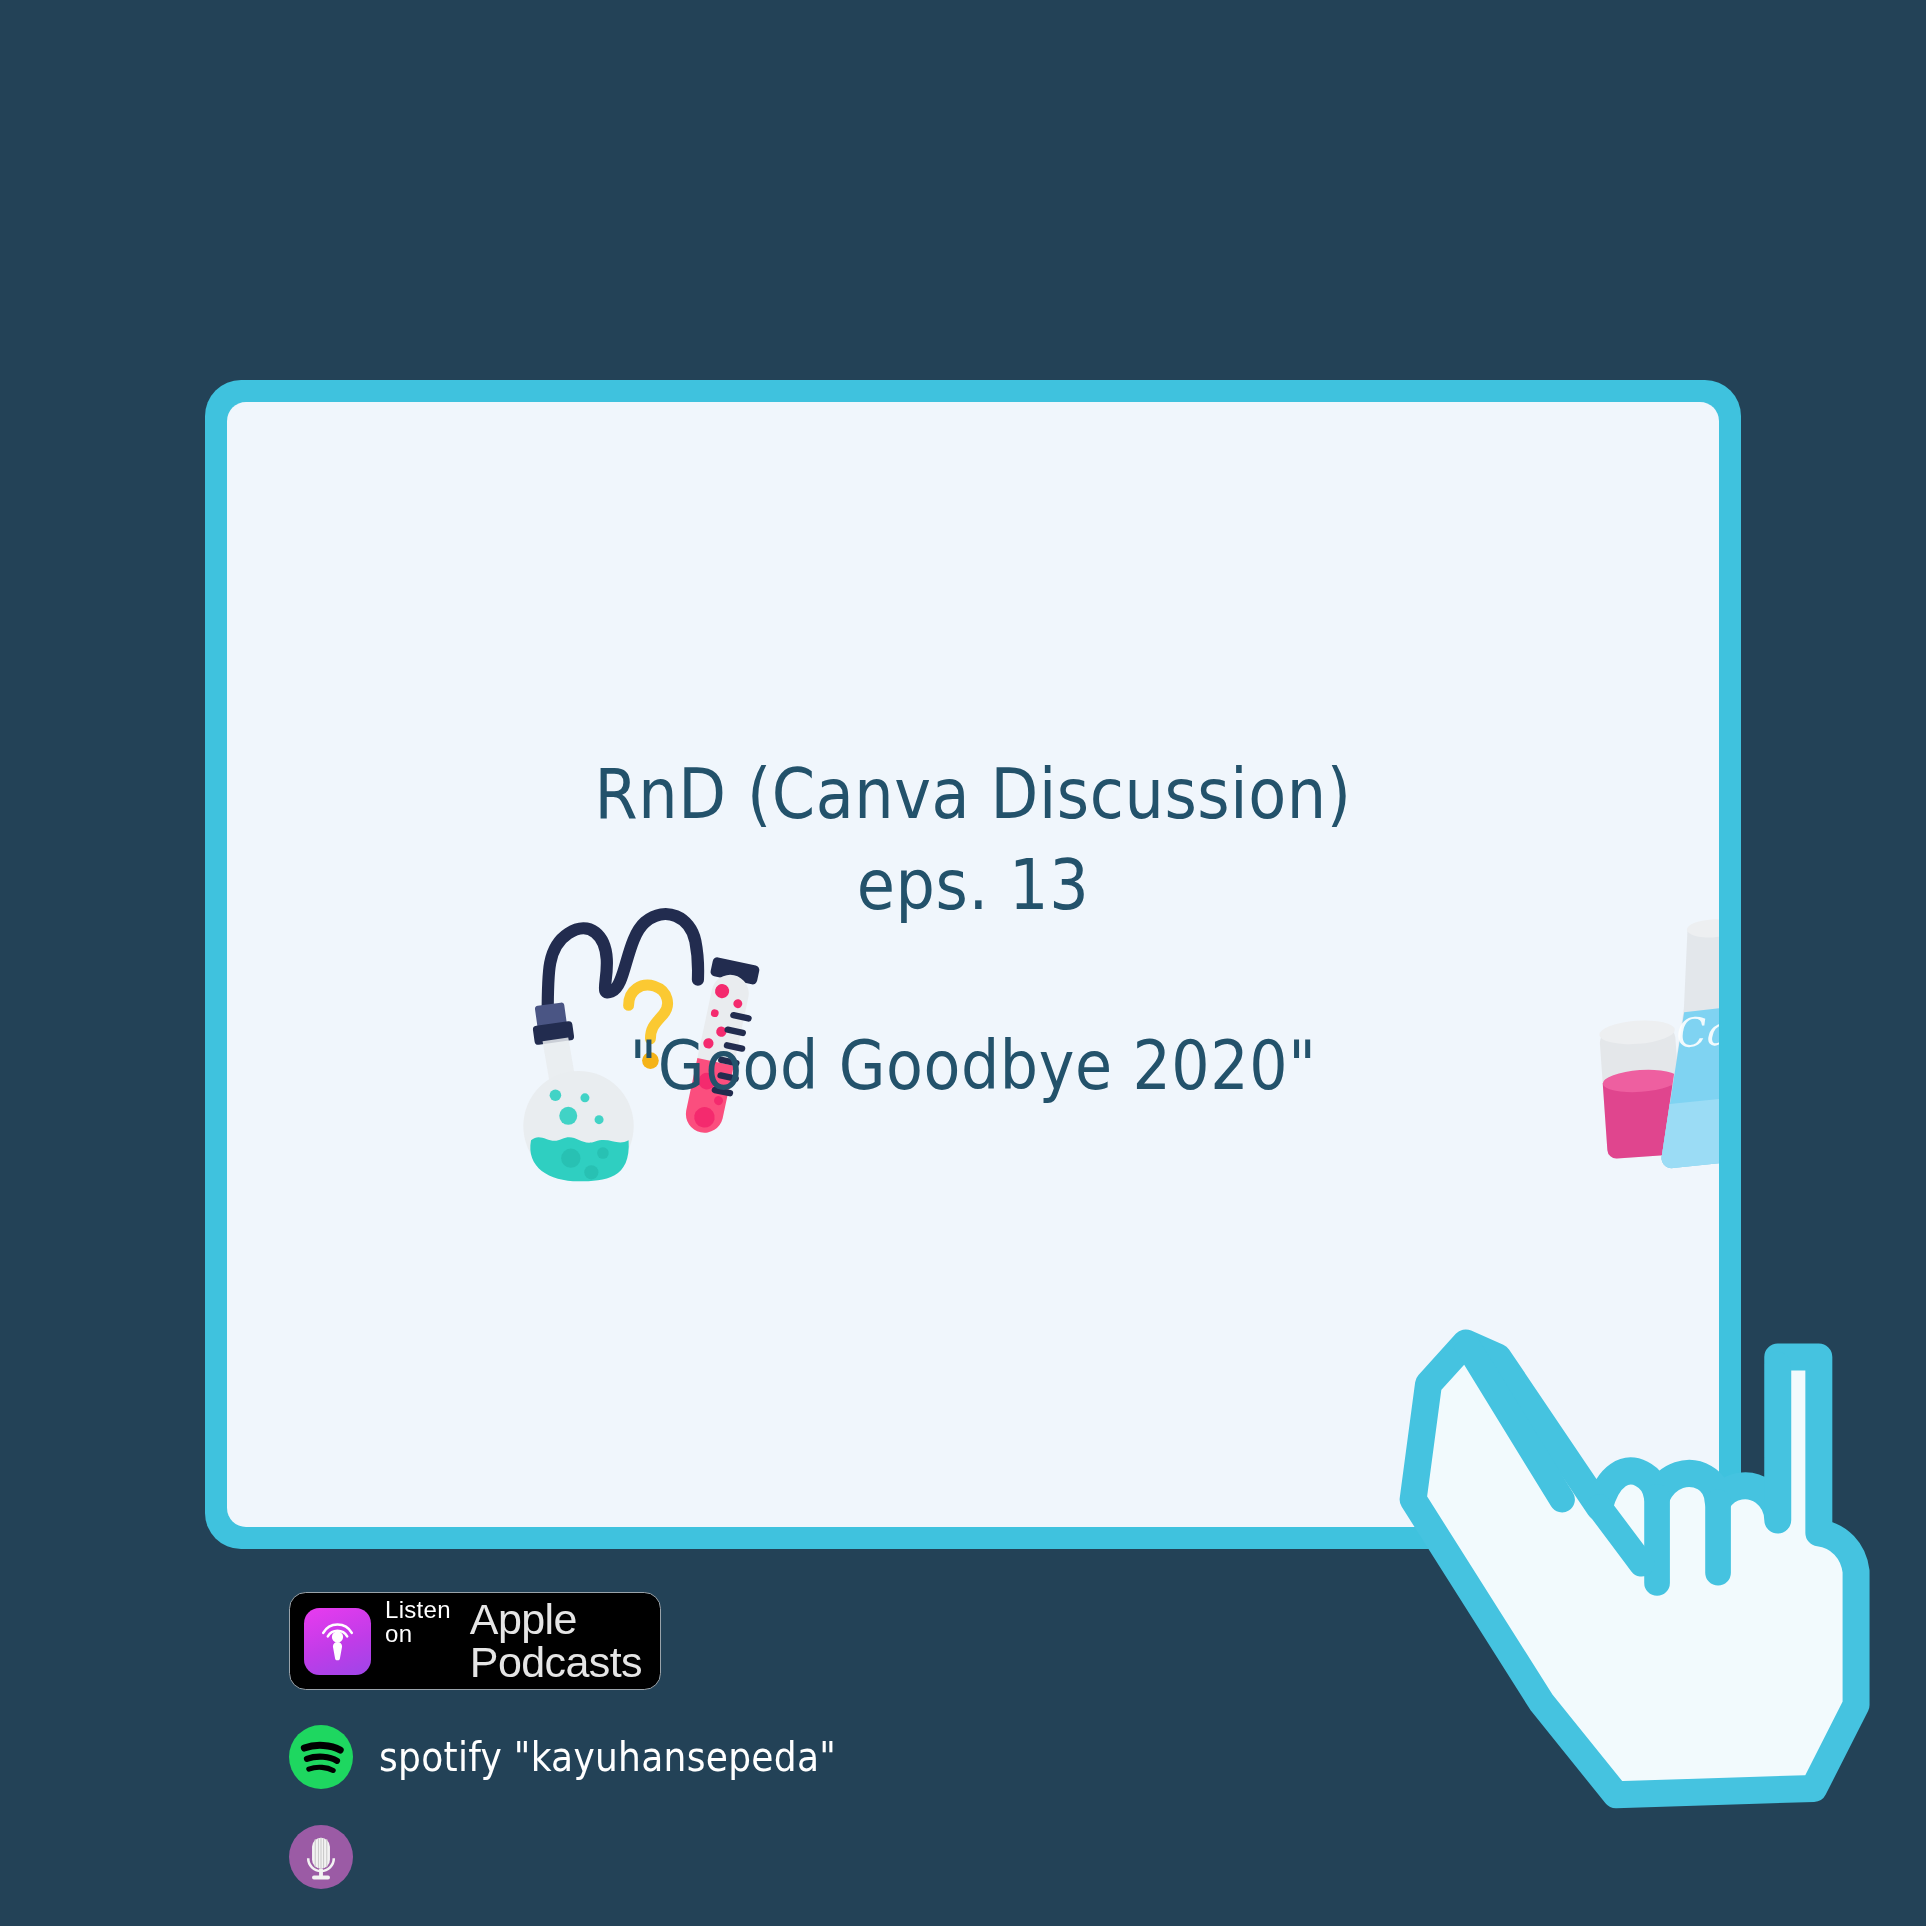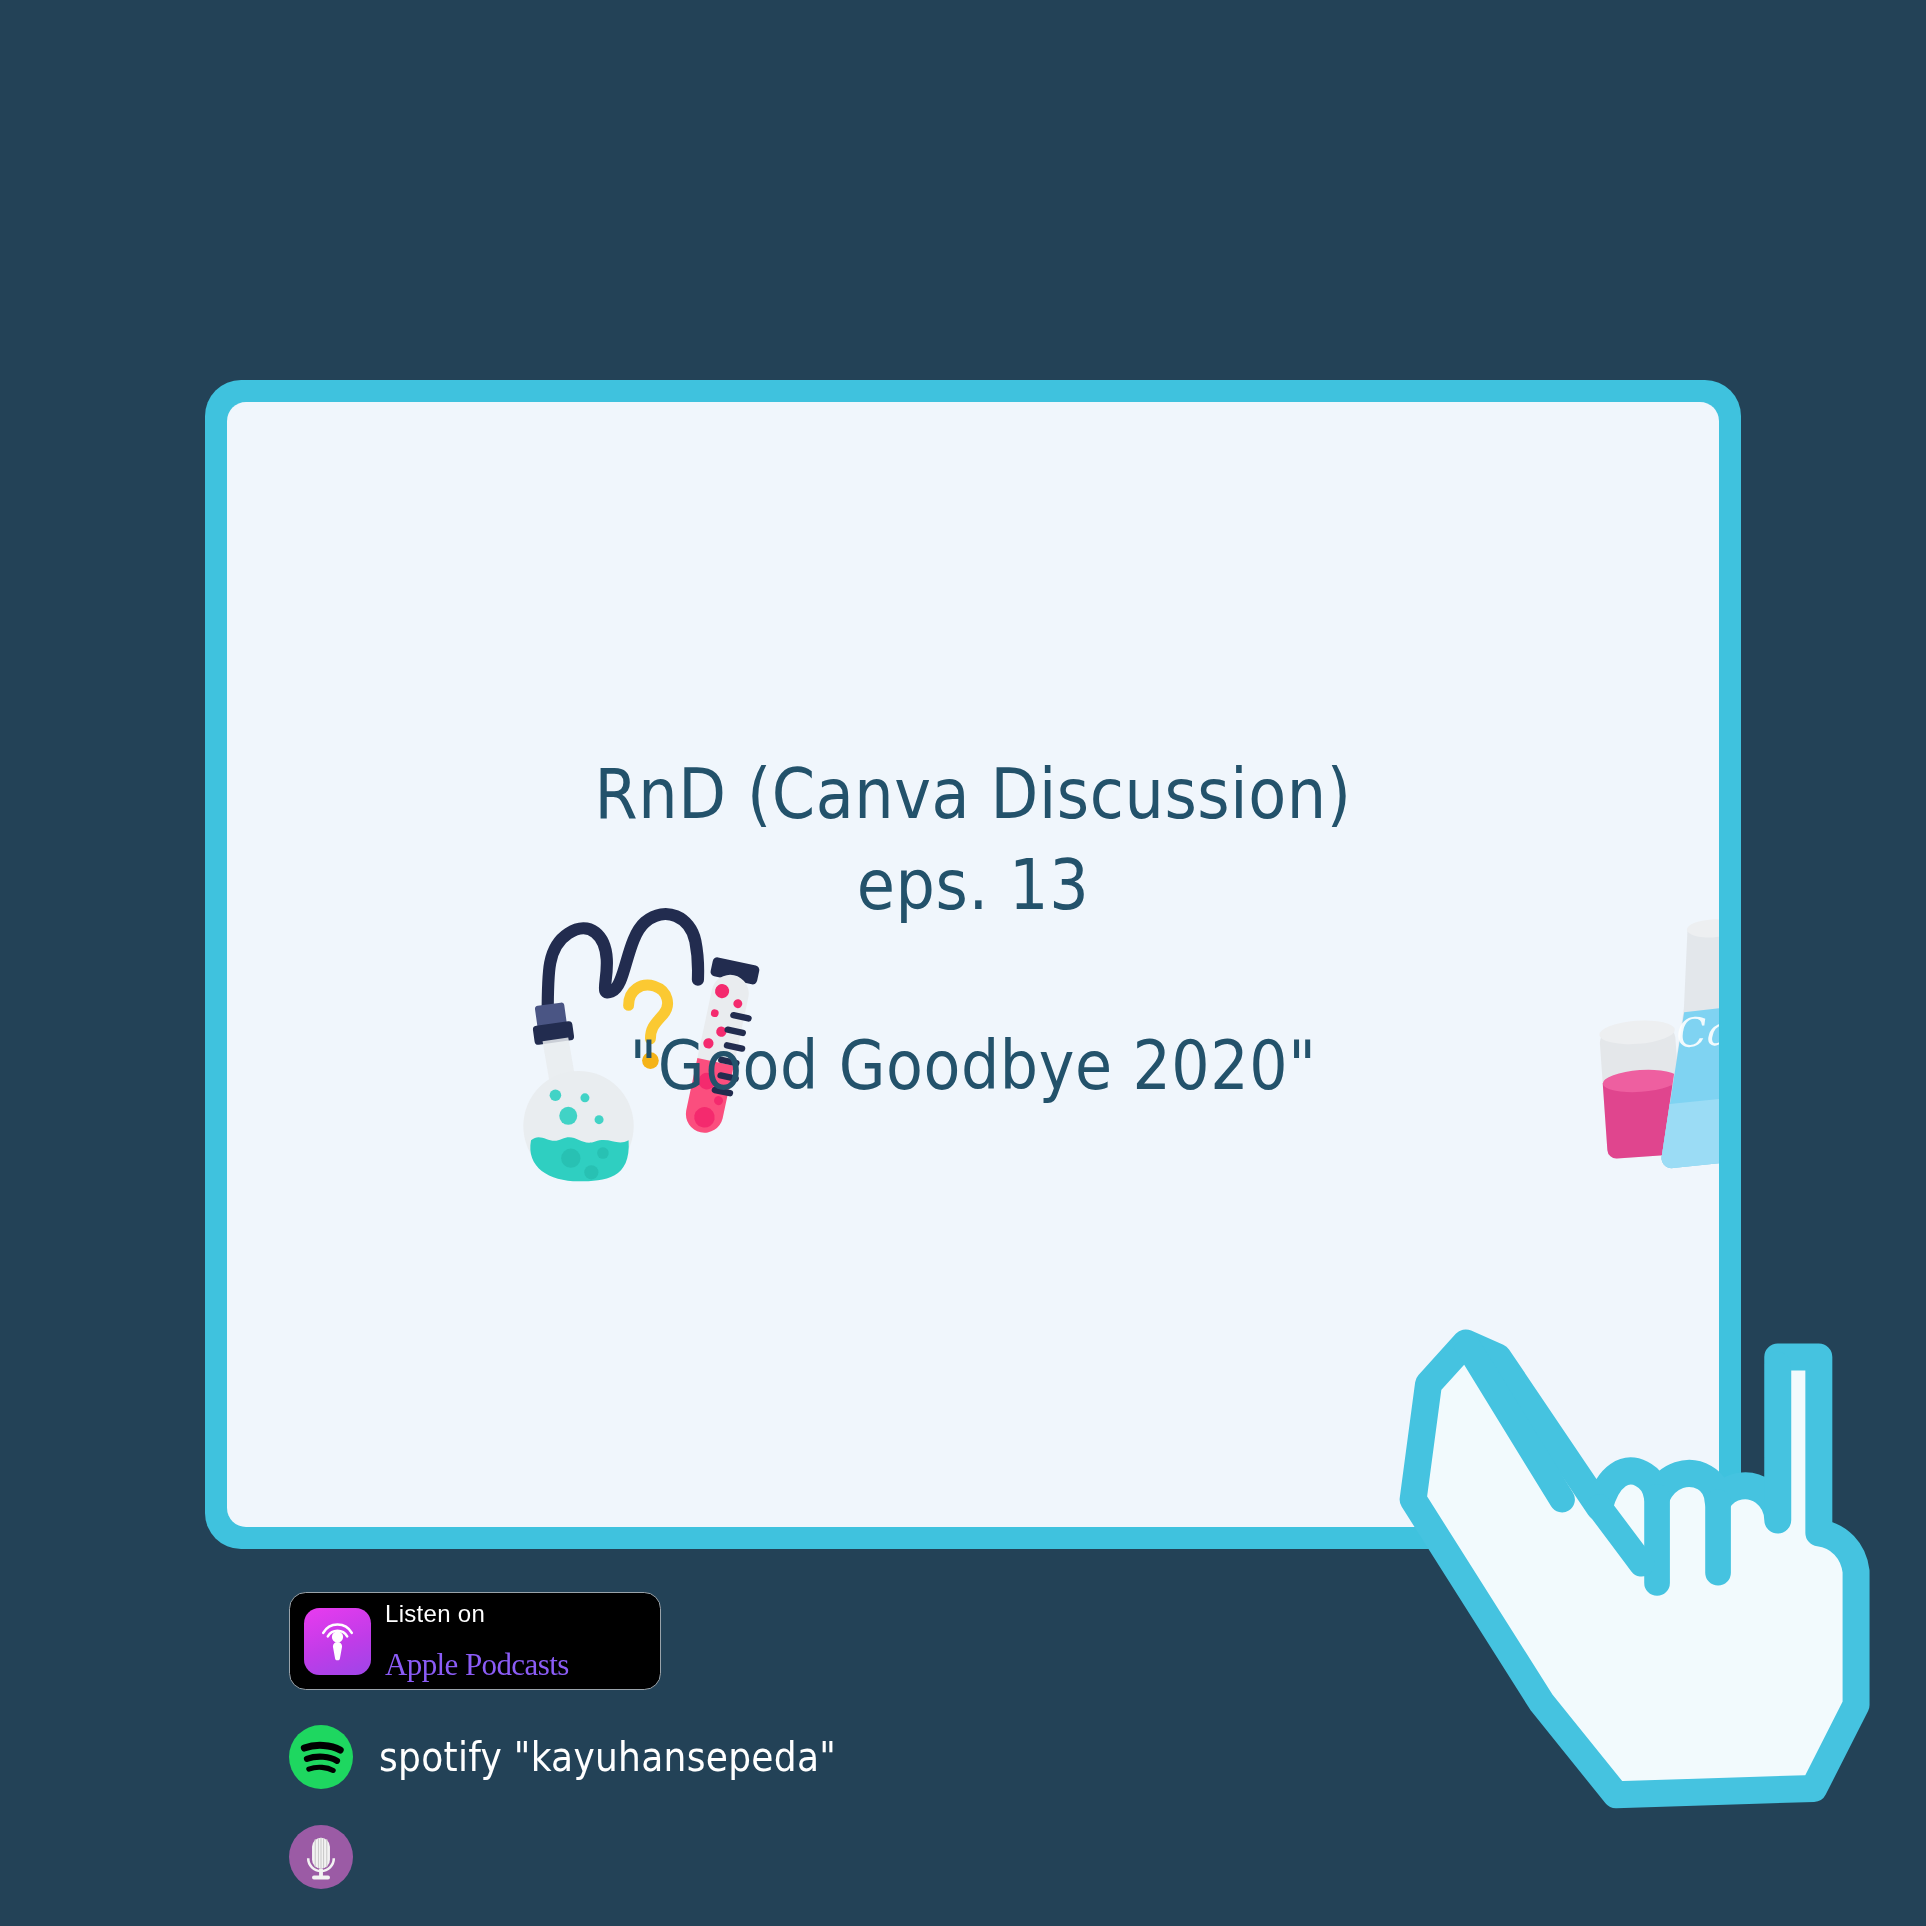--- a/index.html
+++ b/index.html
@@ -82,29 +82,29 @@
     padding-left:14px;
     gap:14px;
   }
   #apple-podcasts-icon{
     width:67px; height:67px;
     border-radius:15.4px;
     background:linear-gradient(160deg,#E93BEF 0%,#C03CE8 55%,#9E45E8 100%);
     display:flex; align-items:center; justify-content:center;
     flex:0 0 auto;
   }
-  #apple-podcasts-text{ display:flex; flex-direction:column; justify-content:center; line-height:1;gap:19px; }
+  #apple-podcasts-text{ display:flex; flex-direction:row; justify-content:center; line-height:1;gap:19px; }
   #listen-on-label{
     color:#fff; font-size:24px; font-weight:400;
     font-family:"Liberation Sans", sans-serif;
     letter-spacing:0.3px; margin-bottom:3.9px;
   }
   #apple-podcasts-label{
-    color:#8b5cf6; font-size:31px; font-weight:400;
-    font-family:Liberation Serif, serif;
+    color:#e5e5e5; font-size:43px; font-weight:400;
+    font-family:Liberation Sans, sans-serif;
     letter-spacing:-0.6px;
   }
 
   .link-row{
     display:flex; align-items:center;
     gap:26px;
     margin-top:33px;
     height:67px;
   }
   .link-icon{ width:64px; height:64px; flex:0 0 auto; }

